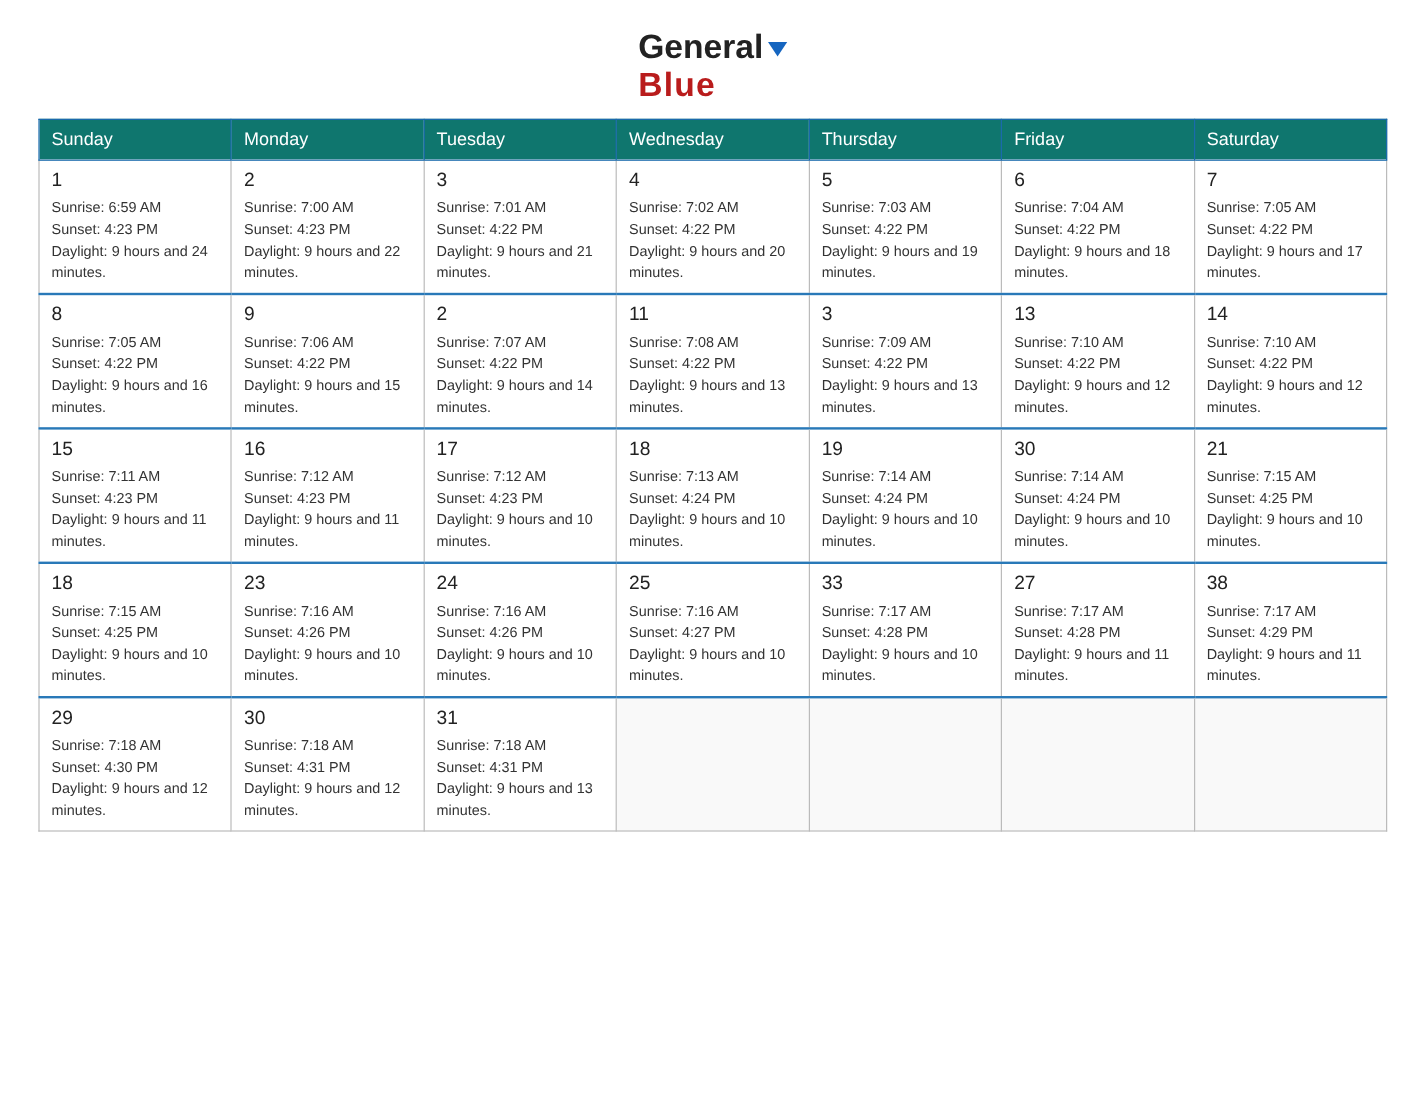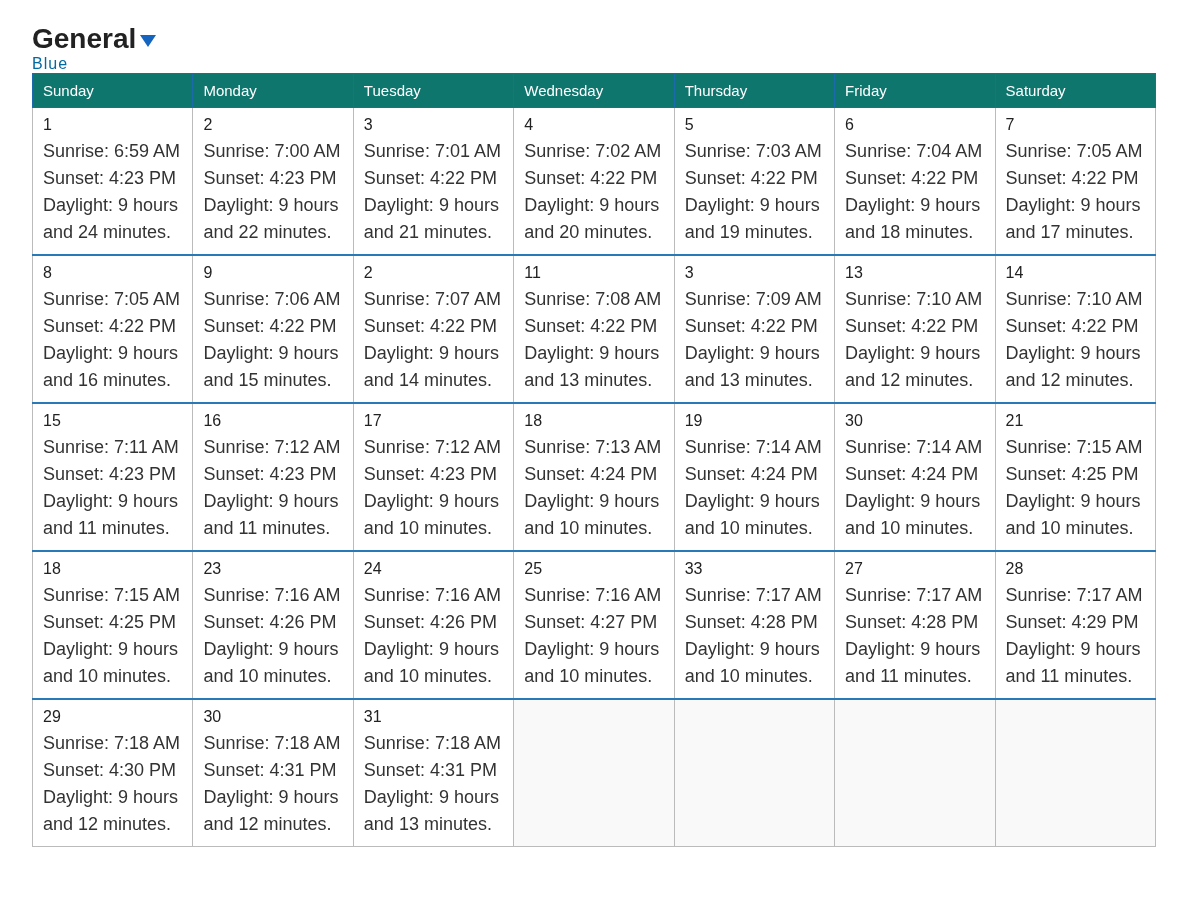--- a/index.html
+++ b/index.html
@@ -5,42 +5,42 @@
     * { box-sizing: border-box; margin: 0; padding: 0; }
     body {
       font-family: Arial, sans-serif;
       background: #fff;
       padding: 24px 32px;
       width: 1188px;
       min-height: 918px;
     }
     .header-section {
       display: flex;
-      justify-content: flex-start;
+      justify-content: center;
       align-items: flex-start;
-      margin-bottom: 0;
+      margin-bottom: 12px;
     }
     .logo {
       display: flex;
       flex-direction: column;
       align-items: flex-start;
     }
     .logo-text {
       font-size: 28px;
       font-weight: bold;
       color: #222;
       line-height: 1.1;
     }
     .logo-text span {
       color: #1565c0;
     }
     .logo-line2 {
-      font-size: 16px;
-      font-weight: normal;
-      color: #0369a1;
+      font-size: 28px;
+      font-weight: bold;
+      color: #b91c1c;
       letter-spacing: 1px;
     }
     .title-section {
       text-align: right;
     }
     .month-title {
       font-size: 52px;
       font-weight: 300;
       color: #222;
       line-height: 1.1;
@@ -78,21 +78,21 @@
       background: #f9f9f9;
     }
     .day-number {
       font-size: 16px;
       font-weight: normal;
       color: #222;
       margin-bottom: 4px;
       display: block;
     }
     .day-info {
-      font-size: 18px;
+      font-size: 12px;
       line-height: 1.5;
       color: #333;
     }
     .row-separator td {
       border-top: 2px solid #2979b8;
     }
   </style>
 </head>
 <body>
 
@@ -333,21 +333,21 @@
       </td>
         <td>
         <span class="day-number">27</span>
         <div class="day-info">
           Sunrise: 7:17 AM<br>
           Sunset: 4:28 PM<br>
           Daylight: 9 hours and 11 minutes.
         </div>
       </td>
         <td>
-        <span class="day-number">28</span>
+        <span class="day-number">38</span>
         <div class="day-info">
           Sunrise: 7:17 AM<br>
           Sunset: 4:29 PM<br>
           Daylight: 9 hours and 11 minutes.
         </div>
       </td>
       </tr>
       <tr class="row-separator">
         <td>
         <span class="day-number">29</span>

